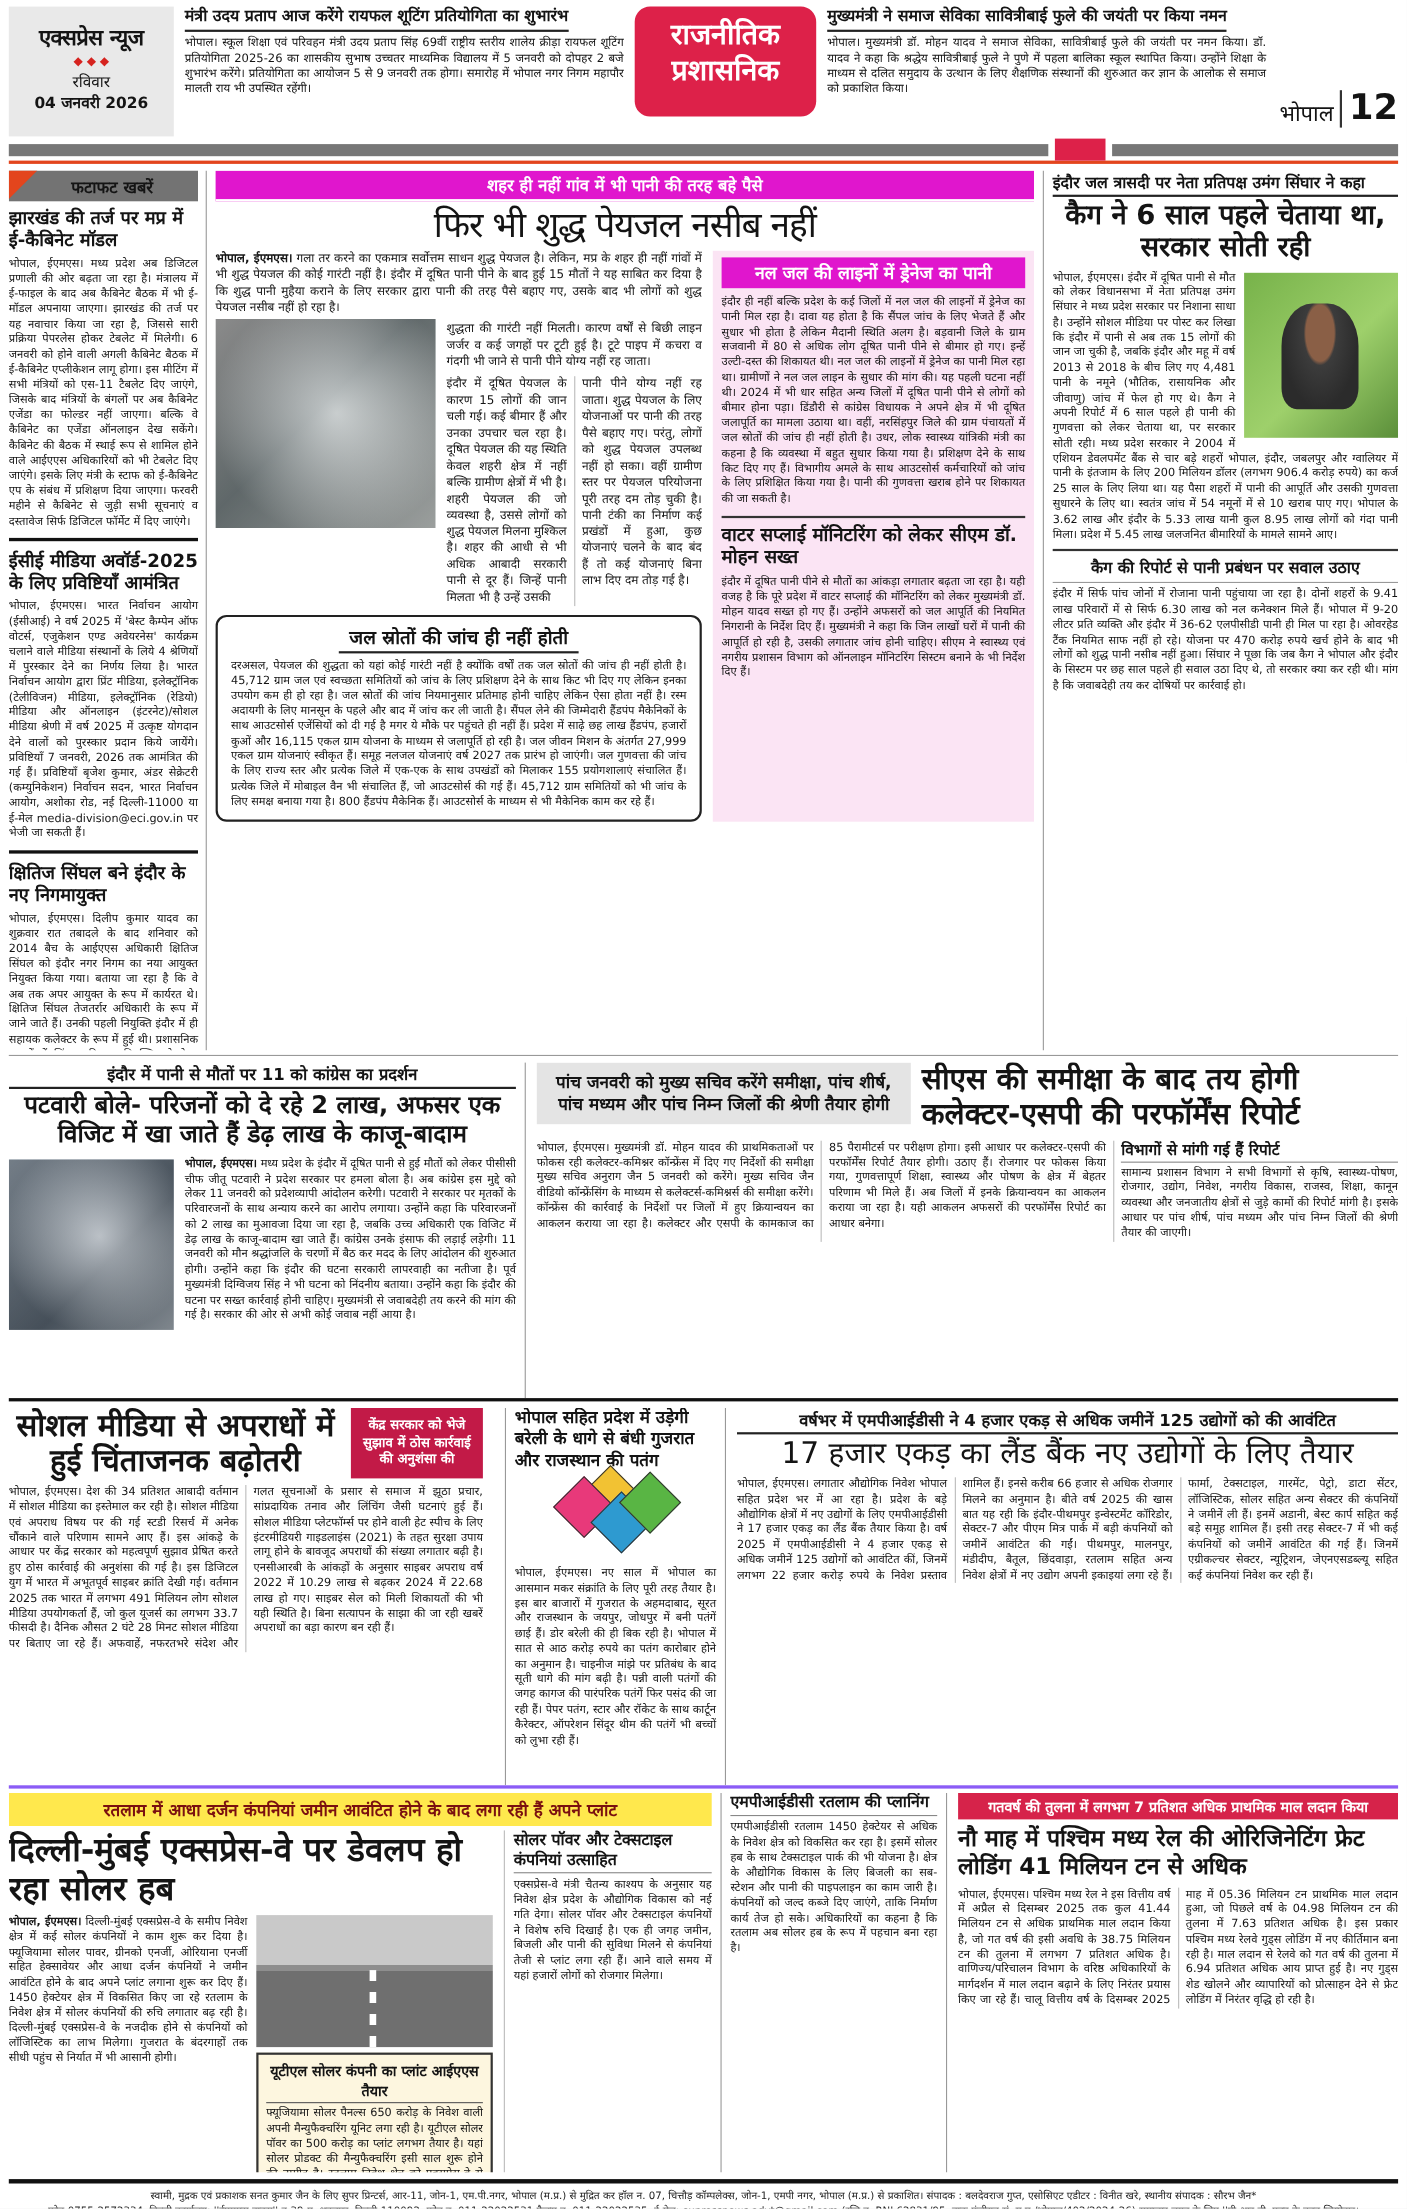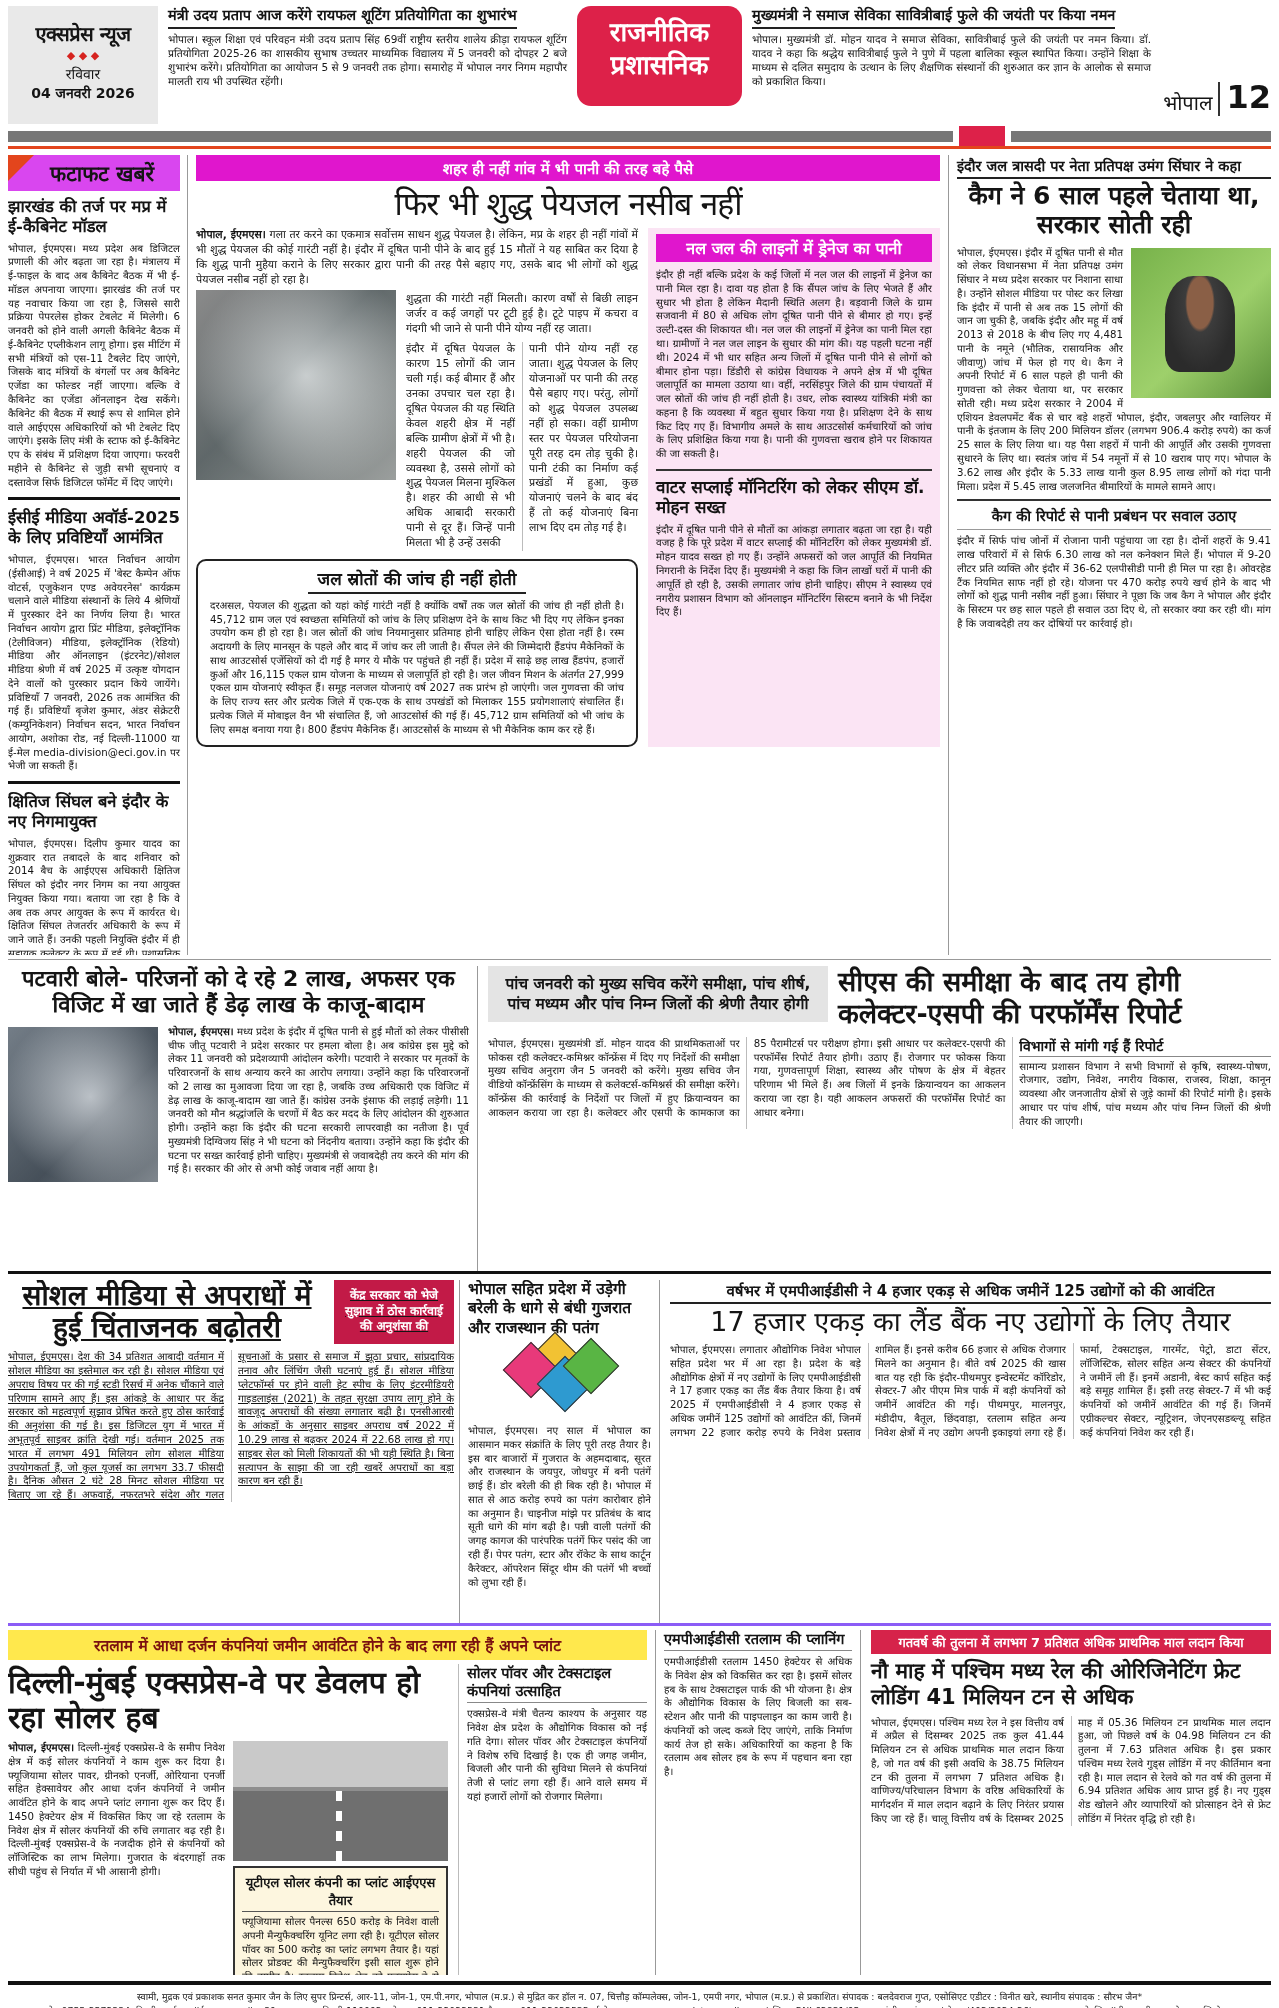--- a/index.html
+++ b/index.html
@@ -29,21 +29,21 @@
 
   
   .just { text-align:justify; }
   .body-sm { font-size:10.8px; line-height:1.38; }
   .body-xs { font-size:10.2px; line-height:1.35; }
   .dl { font-weight:bold; }
 
   
   .band1 { display:flex; height:800px; overflow:hidden; }
   .rail { width:180px; border-right:1px solid #999; padding-right:7px; overflow:hidden; }
-  .quick-label { position:relative; background:#d946ef; text-align:center; font-weight:bold; font-size:21px; padding:4px 0 4px 16px; margin-bottom:6px; }
+  .quick-label { position:relative; background:#737373; text-align:center; font-weight:bold; font-size:15px; padding:4px 0 4px 16px; margin-bottom:6px; }
   .quick-tri { position:absolute; left:0; top:0; width:0; height:0; border-top:26px solid #e3451d; border-right:26px solid transparent; }
   .rail h3 { font-size:16.5px; line-height:1.2; margin:4px 0 5px; }
   .rail .art { border-bottom:3px solid #111; padding-bottom:8px; margin-bottom:8px; }
   .rail .art:last-child { border-bottom:none; }
   .mainwrap { flex:1; padding:0 8px; border-right:1px solid #999; overflow:hidden; }
   .kicker-magenta { background:#e016cd; color:#fff; font-weight:bold; font-size:15px; text-align:center; padding:3px 6px; border-bottom:2px solid #fff; }
   .h-main { font-size:32px; font-weight:normal; text-align:center; letter-spacing:-1px; line-height:1.1; margin:4px 0 6px; }
   .story-row { display:flex; gap:10px; }
   .story-left { flex:1; }
   .photo { background:linear-gradient(135deg,#b9b9b9,#7f8a8c 45%,#cfd4d2); position:relative; overflow:hidden; }
@@ -70,21 +70,21 @@
   .p-patwari { width:150px; height:155px; float:left; margin:2px 10px 2px 0; background:linear-gradient(135deg,#9aa7b4,#5d6a77 60%,#aab4bd); }
   .cs { flex:1; padding-left:10px; overflow:hidden; }
   .cs-top { display:flex; gap:10px; align-items:flex-start; margin-bottom:6px; }
   .cs-box { width:340px; background:#e4e4e4; font-weight:bold; font-size:15.5px; text-align:center; padding:8px 10px; line-height:1.3; }
   .cs-h { flex:1; font-size:27px; font-weight:bold; line-height:1.2; align-self:center; }
   .cs-cols { column-count:3; column-gap:14px; column-rule:1px solid #bbb; }
   .cs-sub { font-weight:bold; font-size:14px; border-bottom:1px solid #888; margin:4px 0 3px; }
 
   
   .band3 { display:flex; height:352px; border-top:3px solid #111; padding-top:6px; overflow:hidden; }
-  .social { width:452px; border-right:1px solid #999; padding-right:5px; overflow:hidden;text-decoration:underline; }
+  .social { width:452px; border-right:1px solid #999; padding-right:20px; overflow:hidden; }
   .soc-head { display:flex; gap:8px; }
   .soc-h { flex:1; font-size:28px; font-weight:bold; text-align:center; line-height:1.15; }
   .redbox { width:120px; background:#c21a47; color:#fff; font-weight:bold; font-size:12px; text-align:center; padding:8px 6px; line-height:1.3; }
   .kite { width:200px; border-right:1px solid #999; padding:0 8px; overflow:hidden; }
   .kite h3 { font-size:15.5px; line-height:1.25; margin-bottom:4px; }
   .kite-art { width:110px; height:78px; margin:4px auto; position:relative; }
   .kd { position:absolute; width:40px; height:40px; transform:rotate(45deg); border:1px solid #333; }
   .kd1 { left:6px; top:8px; background:#e8397a; } .kd2 { left:40px; top:22px; background:#2e9ad0; }
   .kd3 { left:66px; top:4px; background:#59b544; } .kd4 { left:30px; top:-2px; background:#f2c233; }
   .land { flex:1; padding-left:10px; overflow:hidden; }
@@ -207,20 +207,21 @@
       <div class="cag-h">कैग ने 6 साल पहले चेताया था, सरकार सोती रही</div>
       <div class="photo p-umang"></div>
       <div class="body-xs just">भोपाल, ईएमएस। इंदौर में दूषित पानी से मौत को लेकर विधानसभा में नेता प्रतिपक्ष उमंग सिंघार ने मध्य प्रदेश सरकार पर निशाना साधा है। उन्होंने सोशल मीडिया पर पोस्ट कर लिखा कि इंदौर में पानी से अब तक 15 लोगों की जान जा चुकी है, जबकि इंदौर और महू में वर्ष 2013 से 2018 के बीच लिए गए 4,481 पानी के नमूने (भौतिक, रासायनिक और जीवाणु) जांच में फेल हो गए थे। कैग ने अपनी रिपोर्ट में 6 साल पहले ही पानी की गुणवत्ता को लेकर चेताया था, पर सरकार सोती रही। मध्य प्रदेश सरकार ने 2004 में एशियन डेवलपमेंट बैंक से चार बड़े शहरों भोपाल, इंदौर, जबलपुर और ग्वालियर में पानी के इंतजाम के लिए 200 मिलियन डॉलर (लगभग 906.4 करोड़ रुपये) का कर्ज 25 साल के लिए लिया था। यह पैसा शहरों में पानी की आपूर्ति और उसकी गुणवत्ता सुधारने के लिए था। स्वतंत्र जांच में 54 नमूनों में से 10 खराब पाए गए। भोपाल के 3.62 लाख और इंदौर के 5.33 लाख यानी कुल 8.95 लाख लोगों को गंदा पानी मिला। प्रदेश में 5.45 लाख जलजनित बीमारियों के मामले सामने आए।</div>
       <div class="cag-sub" style="clear:both">कैग की रिपोर्ट से पानी प्रबंधन पर सवाल उठाए</div>
       <div class="body-xs just">इंदौर में सिर्फ पांच जोनों में रोजाना पानी पहुंचाया जा रहा है। दोनों शहरों के 9.41 लाख परिवारों में से सिर्फ 6.30 लाख को नल कनेक्शन मिले हैं। भोपाल में 9-20 लीटर प्रति व्यक्ति और इंदौर में 36-62 एलपीसीडी पानी ही मिल पा रहा है। ओवरहेड टैंक नियमित साफ नहीं हो रहे। योजना पर 470 करोड़ रुपये खर्च होने के बाद भी लोगों को शुद्ध पानी नसीब नहीं हुआ। सिंघार ने पूछा कि जब कैग ने भोपाल और इंदौर के सिस्टम पर छह साल पहले ही सवाल उठा दिए थे, तो सरकार क्या कर रही थी। मांग है कि जवाबदेही तय कर दोषियों पर कार्रवाई हो।</div>
     </div>
   </div>
 
   <div class="band2">
     <div class="patwari">
+      <div class="pat-kick">इंदौर में पानी से मौतों पर 11 को कांग्रेस का प्रदर्शन</div>
       <div class="pat-h">पटवारी बोले- परिजनों को दे रहे 2 लाख, अफसर एक विजिट में खा जाते हैं डेढ़ लाख के काजू-बादाम</div>
       <div class="photo p-patwari"></div>
       <div class="body-xs just">
         <span class="dl">भोपाल, ईएमएस।</span>
         <span>मध्य प्रदेश के इंदौर में दूषित पानी से हुई मौतों को लेकर पीसीसी चीफ जीतू पटवारी ने प्रदेश सरकार पर हमला बोला है। अब कांग्रेस इस मुद्दे को लेकर 11 जनवरी को प्रदेशव्यापी आंदोलन करेगी। पटवारी ने सरकार पर मृतकों के परिवारजनों के साथ अन्याय करने का आरोप लगाया। उन्होंने कहा कि परिवारजनों को 2 लाख का मुआवजा दिया जा रहा है, जबकि उच्च अधिकारी एक विजिट में डेढ़ लाख के काजू-बादाम खा जाते हैं। कांग्रेस उनके इंसाफ की लड़ाई लड़ेगी। 11 जनवरी को मौन श्रद्धांजलि के चरणों में बैठ कर मदद के लिए आंदोलन की शुरुआत होगी। उन्होंने कहा कि इंदौर की घटना सरकारी लापरवाही का नतीजा है। पूर्व मुख्यमंत्री दिग्विजय सिंह ने भी घटना को निंदनीय बताया। उन्होंने कहा कि इंदौर की घटना पर सख्त कार्रवाई होनी चाहिए। मुख्यमंत्री से जवाबदेही तय करने की मांग की गई है। सरकार की ओर से अभी कोई जवाब नहीं आया है।</span>
       </div>
     </div>
     <div class="cs">
       <div class="cs-top">
         <div class="cs-box">पांच जनवरी को मुख्य सचिव करेंगे समीक्षा, पांच शीर्ष, पांच मध्यम और पांच निम्न जिलों की श्रेणी तैयार होगी</div>

